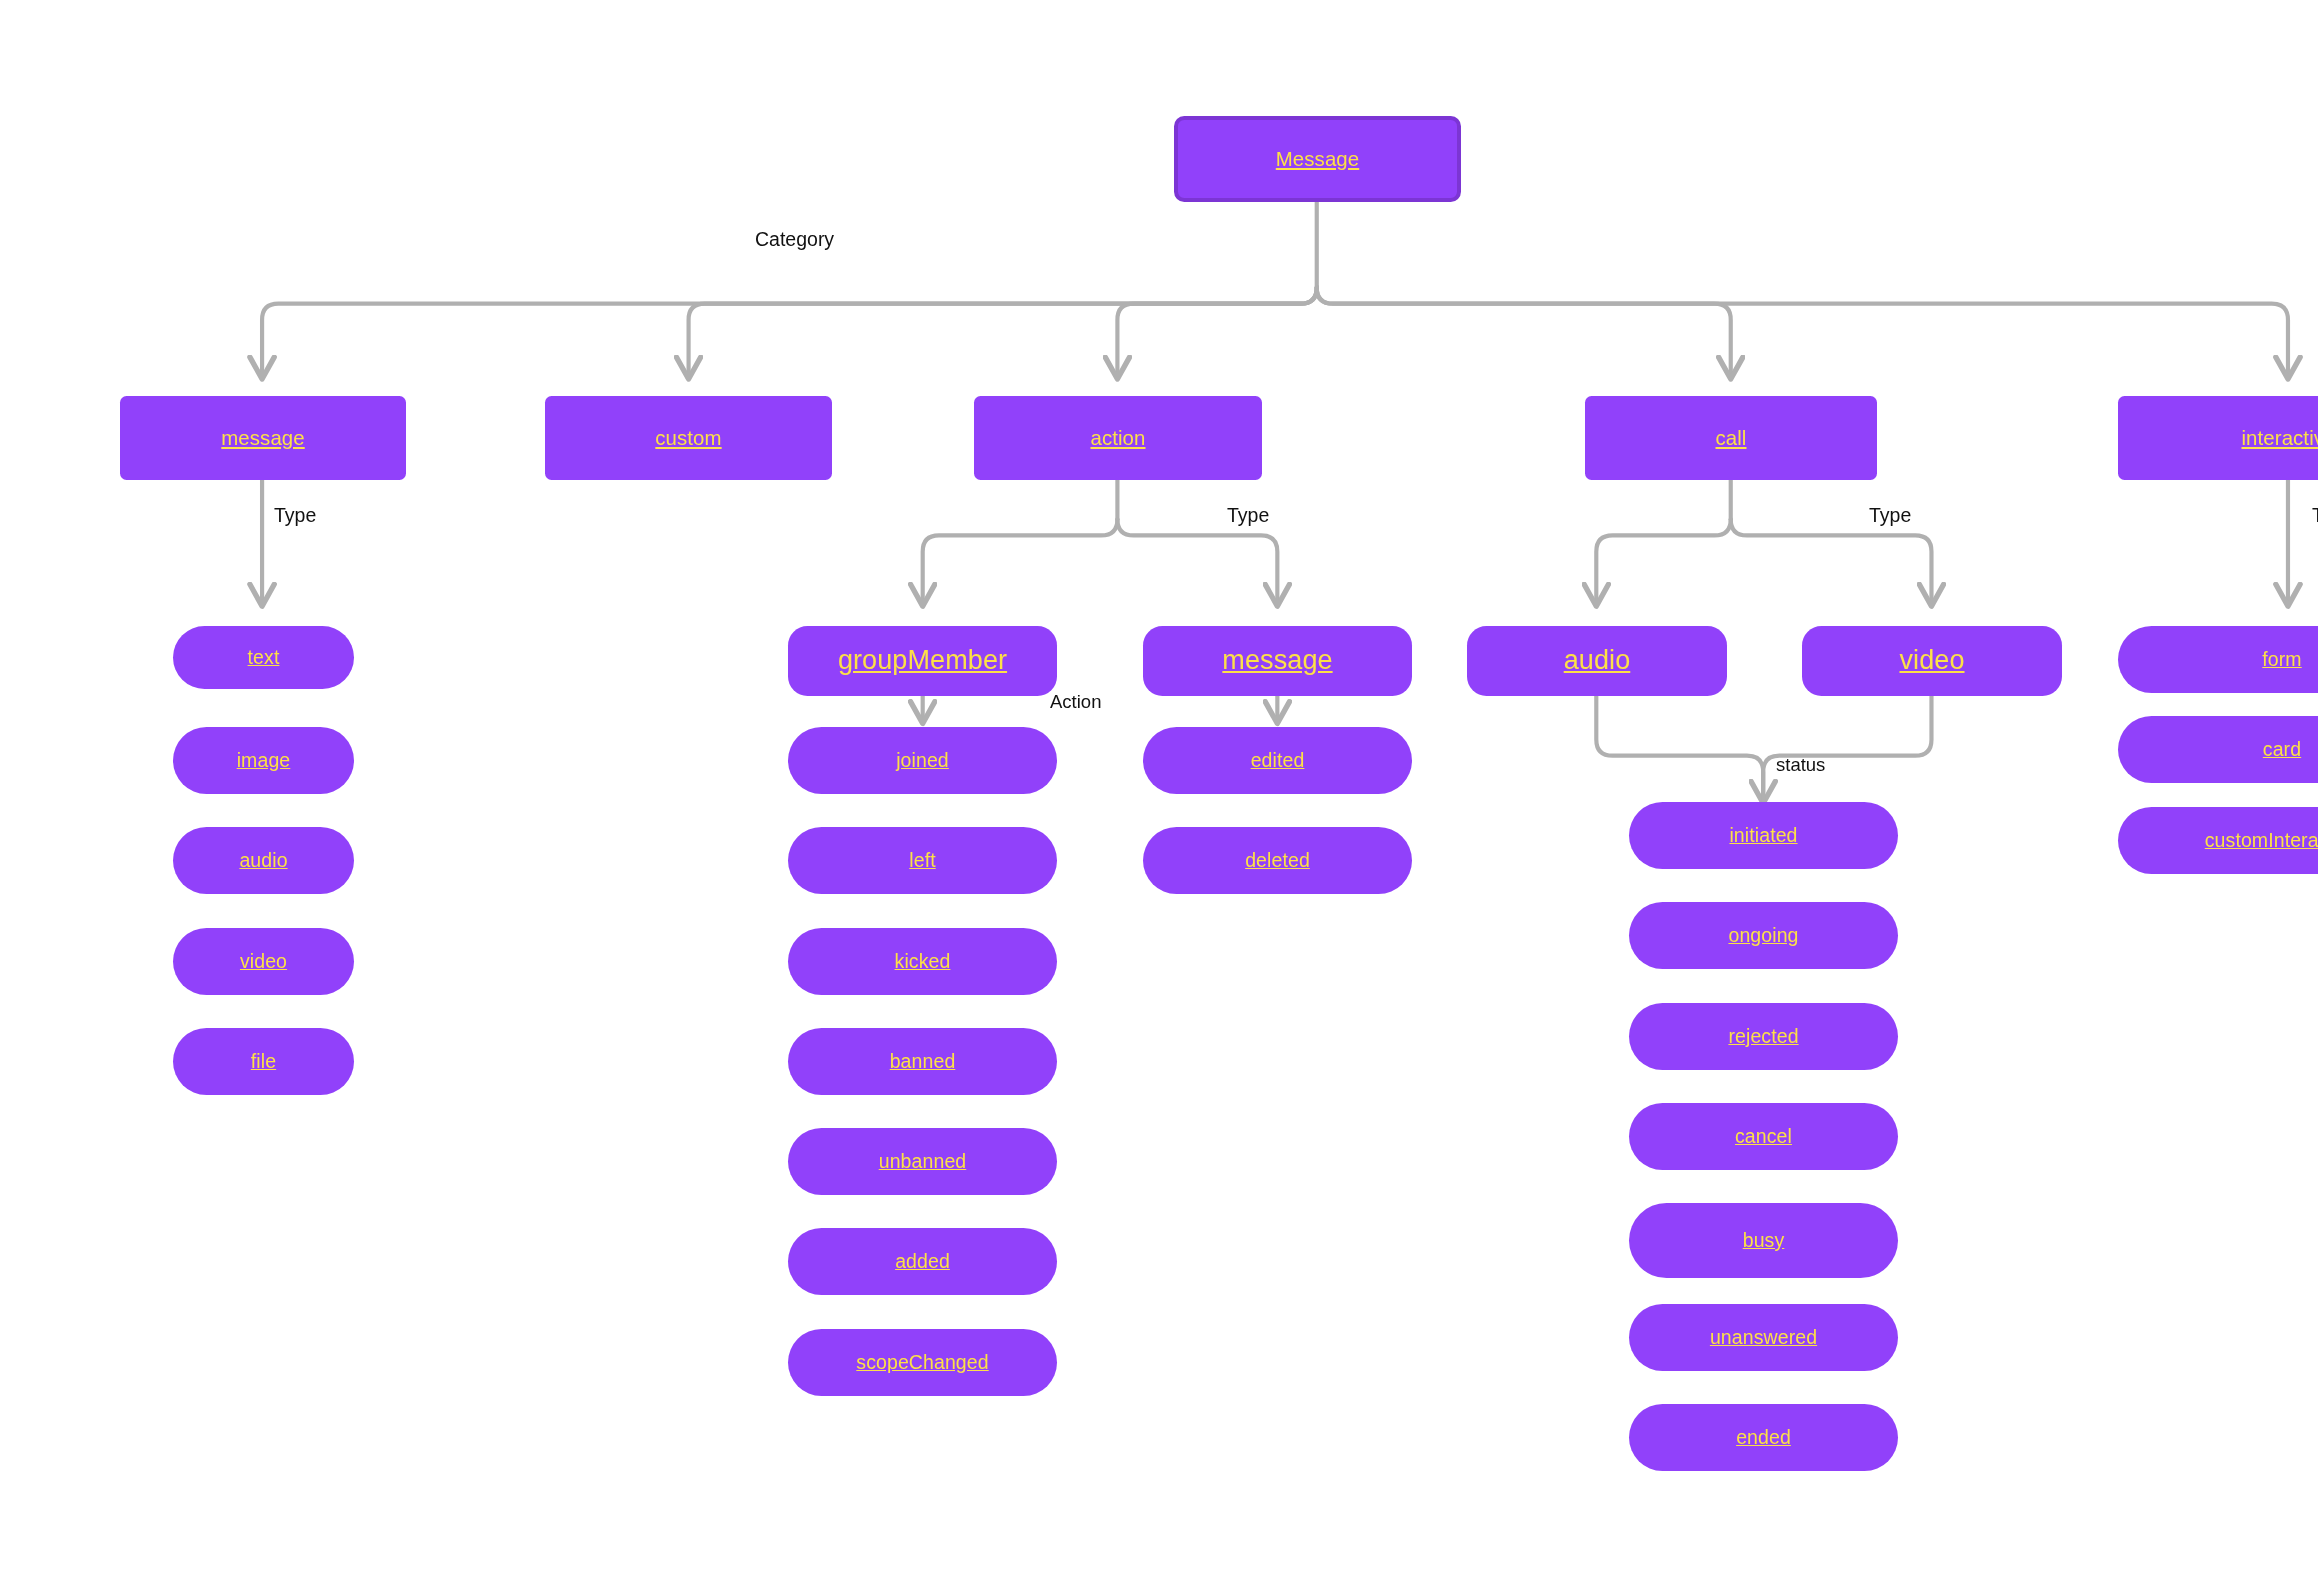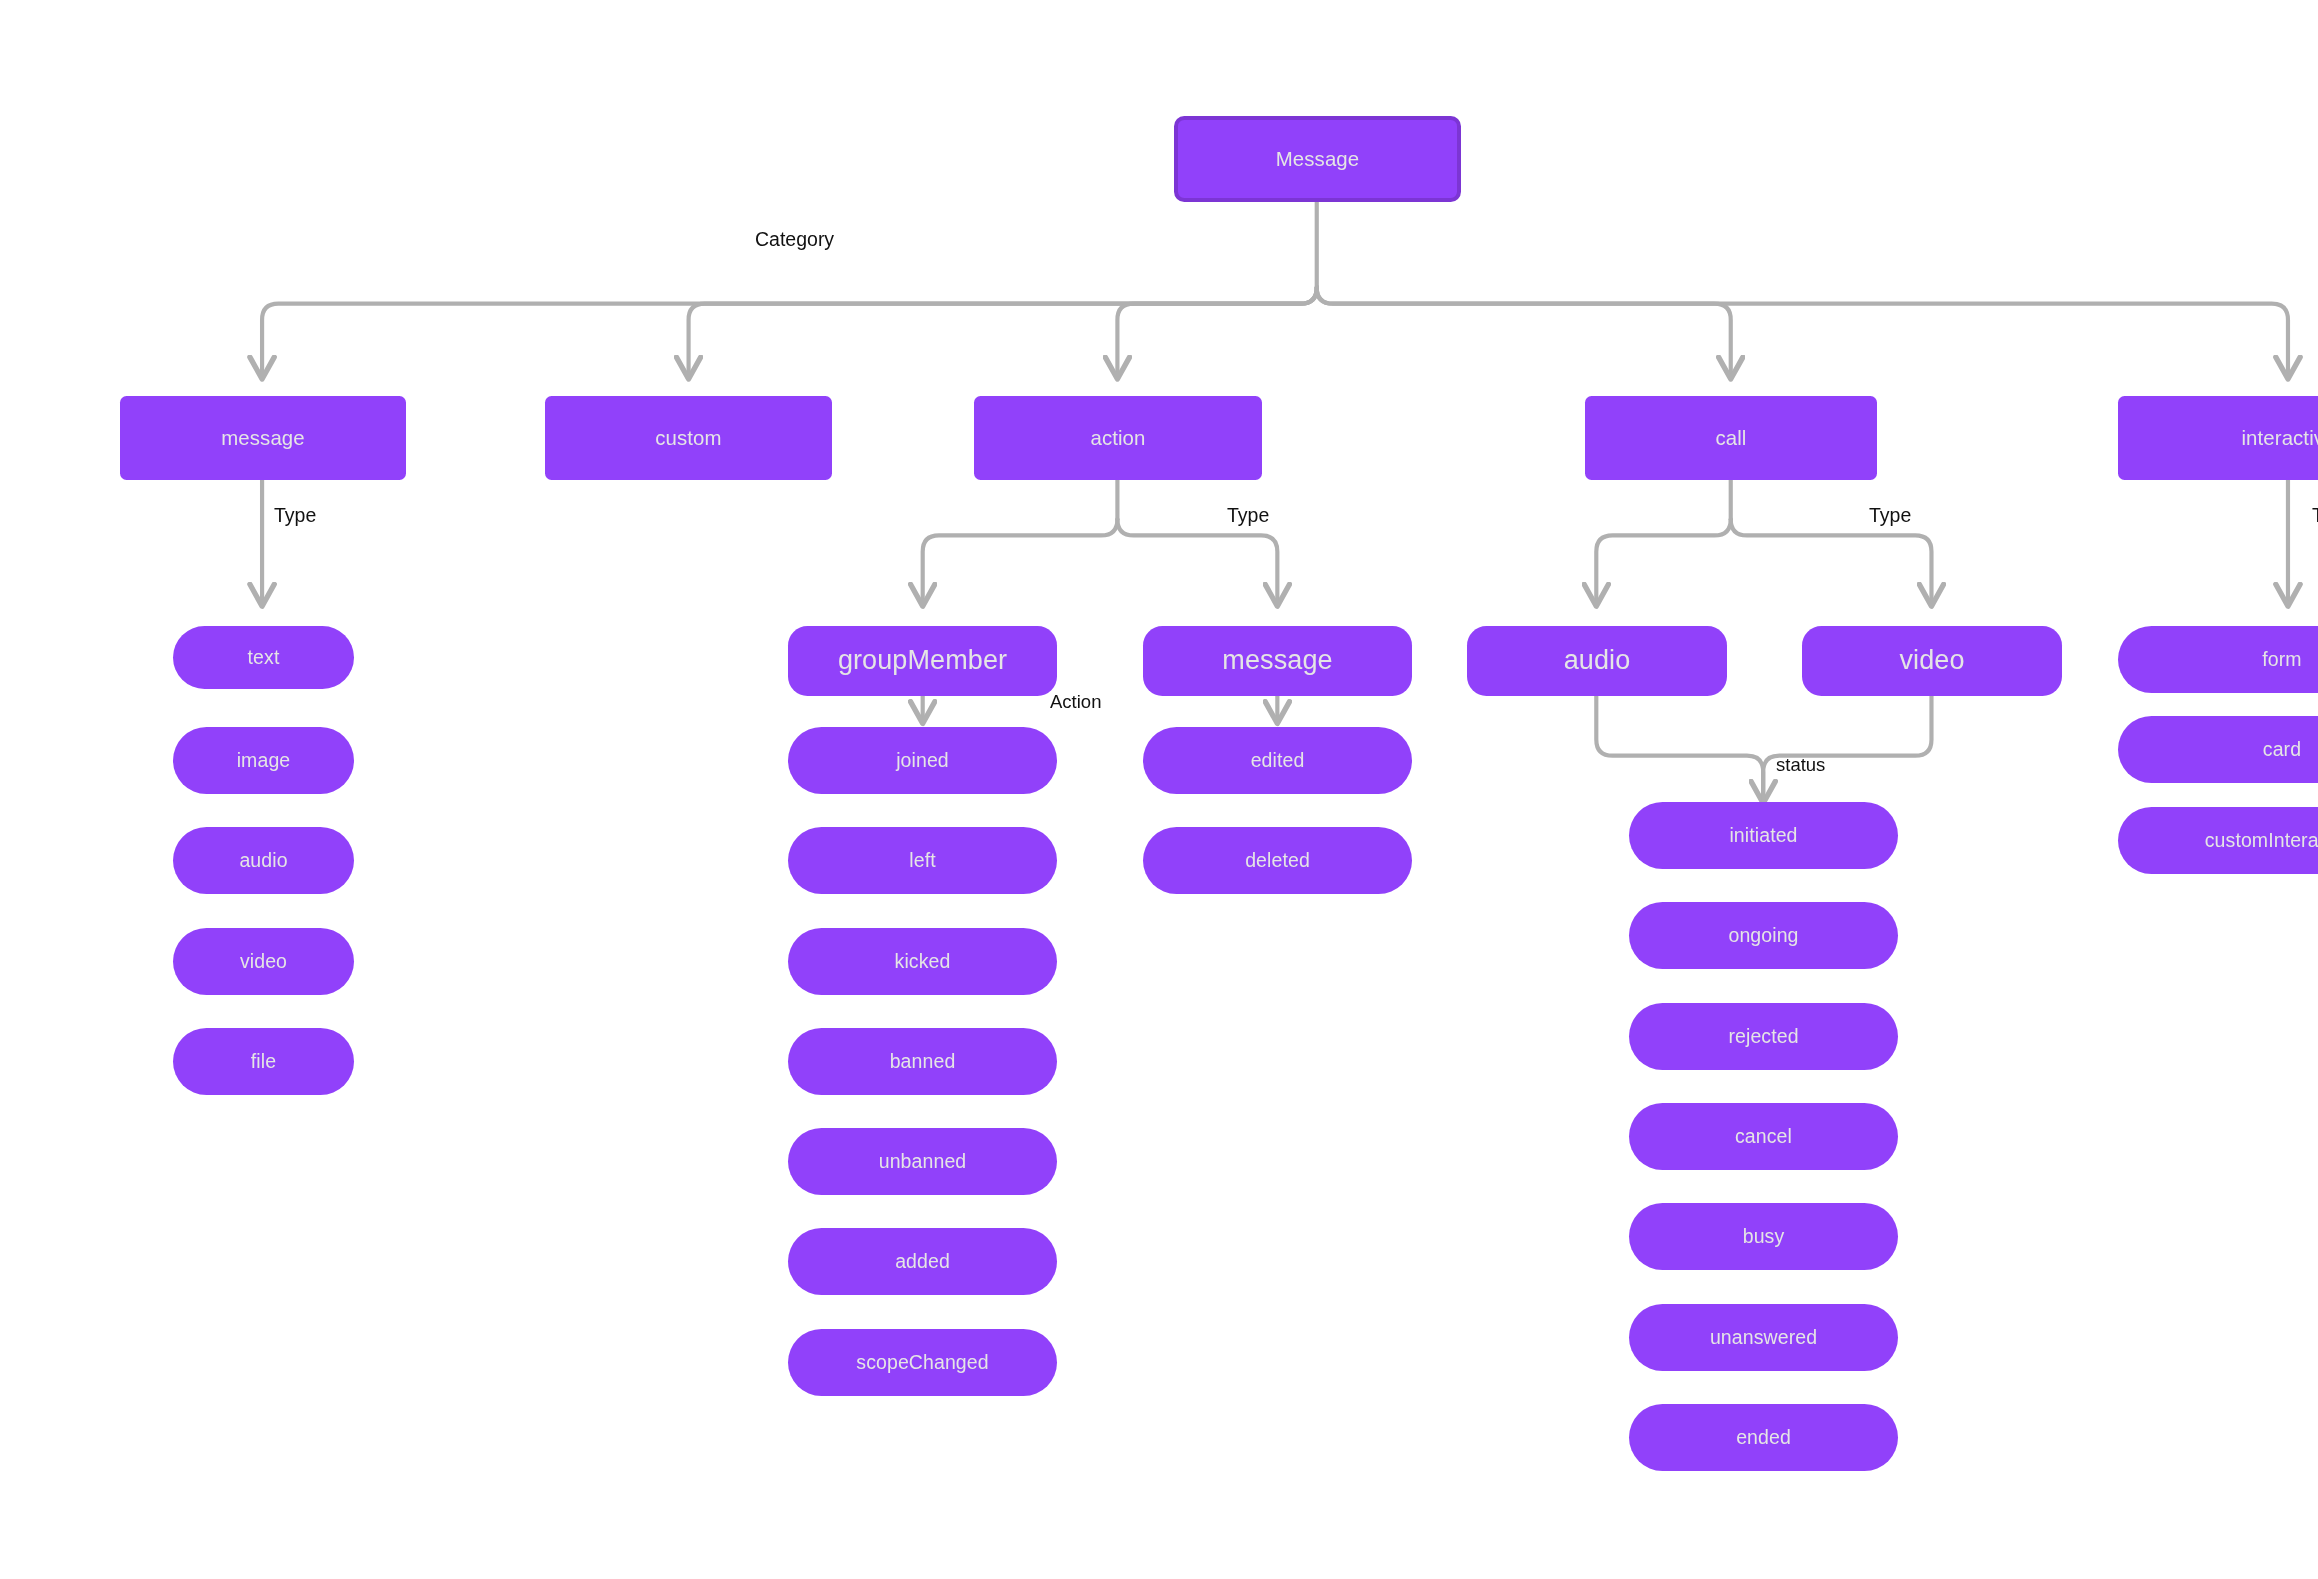--- a/index.html
+++ b/index.html
@@ -25,26 +25,27 @@
     width: 2538px;
     height: 1579px;
     pointer-events: none;
   }
   .node {
     position: absolute;
     box-sizing: border-box;
     display: flex;
     align-items: center;
     justify-content: center;
-    color: #e5e5e5;
+    color: #fde047;
     background: #9141fa;
     text-align: center;
     line-height: 1.1;
     white-space: nowrap;
     letter-spacing: 0.1px;
+    text-decoration: underline;
   }
   .node.root {
     background: #9141fa;
     border: 4.2px solid #7c35d4;
     border-radius: 10.2px;
     font-size: 20.4px;
   }
   .node.cat {
     border-radius: 6.5px;
     font-size: 20.4px;
@@ -146,21 +147,21 @@
   <div class="node leaf" style="left:1143px; top:727px; width:269px; height:67px;">edited</div>
   <div class="node leaf" style="left:1143px; top:827px; width:269px; height:67px;">deleted</div>
 
   <div class="node sub" style="left:1467px; top:626px; width:260px; height:70px;">audio</div>
   <div class="node sub" style="left:1802px; top:626px; width:260px; height:70px;">video</div>
 
   <div class="node leaf" style="left:1629px; top:802px; width:269px; height:67px;">initiated</div>
   <div class="node leaf" style="left:1629px; top:902px; width:269px; height:67px;">ongoing</div>
   <div class="node leaf" style="left:1629px; top:1003px; width:269px; height:67px;">rejected</div>
   <div class="node leaf" style="left:1629px; top:1103px; width:269px; height:67px;">cancel</div>
-  <div class="node leaf" style="left:1629px; top:1203px; width:269px; height:67px;text-align:right;">busy</div>
+  <div class="node leaf" style="left:1629px; top:1203px; width:269px; height:75px;text-align:right;">busy</div>
   <div class="node leaf" style="left:1629px; top:1304px; width:269px; height:67px;">unanswered</div>
   <div class="node leaf" style="left:1629px; top:1404px; width:269px; height:67px;">ended</div>
 
   <div class="node leaf" style="left:2118px; top:626px; width:328px; height:67px;">form</div>
   <div class="node leaf" style="left:2118px; top:716px; width:328px; height:67px;">card</div>
   <div class="node leaf" style="left:2118px; top:807px; width:328px; height:67px;">customInteractive</div>
 
 </div>
 
 

